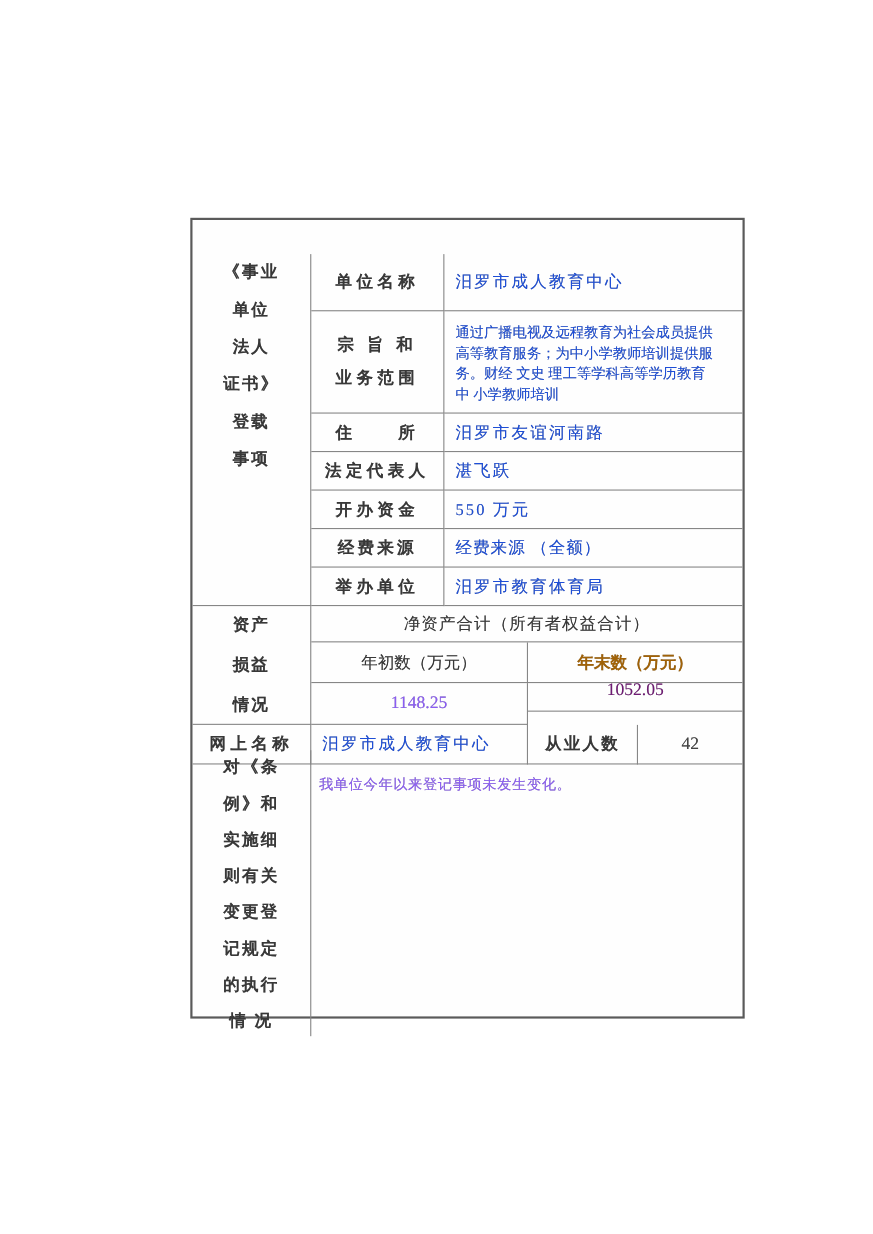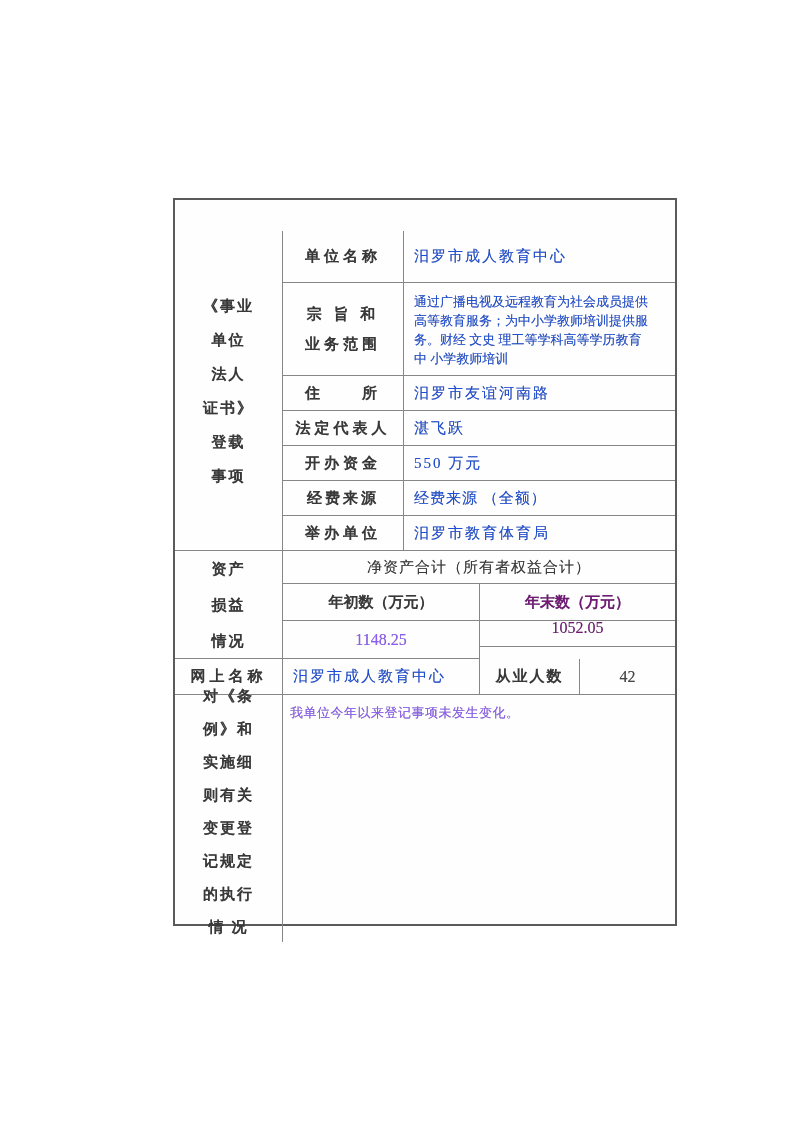--- a/index.html
+++ b/index.html
@@ -29,21 +29,20 @@
     box-sizing: border-box;
     display: flex;
     align-items: center;
     text-shadow: 0 0 0.6px rgba(80,80,80,0.55);
     margin-top: 31px;
   }
   .br { border-right: 1px solid #868686; }
   .bb { border-bottom: 1px solid #868686; }
   .vhead {
     flex-direction: column;
-    justify-content: center;
     font-weight: bold;
     font-size: 15px;
     letter-spacing: 2px;
     color: #383838;
   }
   .label {
     justify-content: center;
     font-weight: bold;
     font-size: 15px;
     letter-spacing: 4px;
@@ -73,22 +72,22 @@
   .a-v4 { left:229px; top:180px; width:271px; height:35px; }
   .a-l5 { left:108px; top:215px; width:121px; height:35px; }
   .a-v5 { left:229px; top:215px; width:271px; height:35px; }
   .a-l6 { left:108px; top:250px; width:121px; height:35px; letter-spacing:3px; }
   .a-v6 { left:229px; top:250px; width:271px; height:35px; letter-spacing:1px; }
   .a-l7 { left:108px; top:285px; width:121px; height:35px; }
   .a-v7 { left:229px; top:285px; width:271px; height:35px; }
   
   .b-head  { left:0;     top:320px; width:108px; height:108px; line-height:36px; }
   .b-title { left:108px; top:320px; width:392px; height:33px; font-weight:normal; font-size:15px; letter-spacing:1px; color:#383838; }
-  .b-c1h   { left:108px; top:353px; width:197px; height:37px; font-weight:bold; font-size:15px; color:#383838; }
-  .b-c2h   { left:305px; top:353px; width:195px; height:37px; font-weight:bold; font-size:15px; color:#701a75;text-align:center; }
+  .b-c1h   { left:108px; top:353px; width:197px; height:37px; font-weight:normal; font-size:15px; color:#383838; }
+  .b-c2h   { left:305px; top:353px; width:195px; height:37px; font-weight:bold; font-size:15px; color:#a16207;text-align:center; }
   .b-v1    { left:108px; top:390px; width:197px; height:38px; font-size:16px; color:#8b5cf6; }
   .b-v2    { left:305px; top:378px; width:195px; height:38px; font-size:16px; color:#701a75; }
   
   .c-label  { left:0;     top:428px; width:108px; height:36px; }
   .c-value  { left:108px; top:428px; width:197px; height:36px; }
   .c-slabel { left:305px; top:428px; width:100px; height:36px; letter-spacing:2px; }
   .c-svalue { left:405px; top:428px; width:95px;  height:36px; font-size:16px; color:#454545; }
   
   .d-head    { left:0;     top:451px; width:108px; height:260px; line-height:33px; }
   .d-content { left:108px; top:464px; width:392px; height:260px; display:block; font-size:13px; letter-spacing:0.5px;

